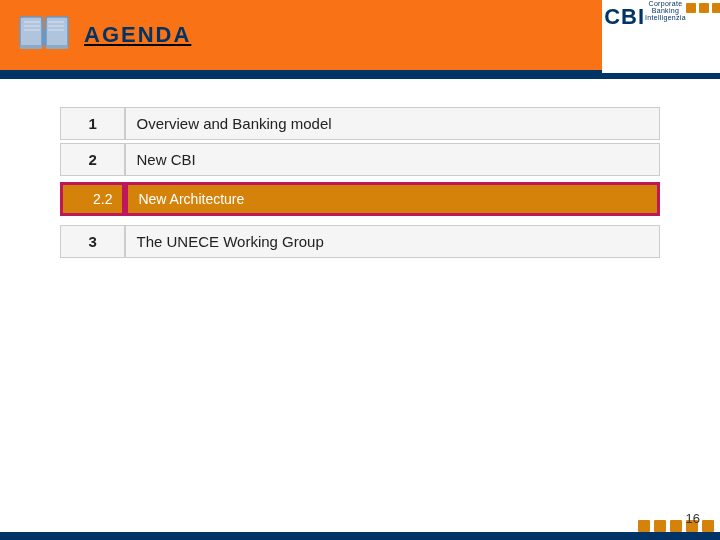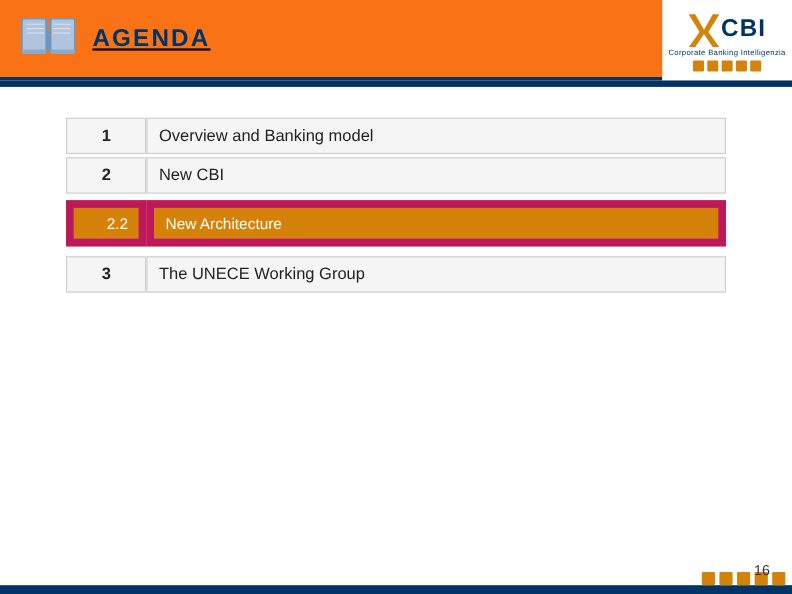--- a/index.html
+++ b/index.html
@@ -48,22 +48,22 @@
       display: flex;
       flex-direction: column;
       align-items: center;
       justify-content: center;
       background: #fff;
       overflow: hidden;
     }
 
     .cbi-logo-inner {
       display: flex;
-      flex-direction: column;
-      align-items: center;
+      flex-direction: row;
+      align-items: flex-start;
       justify-content: center;
       width: 100%;
       height: 100%;
     }
 
     .cbi-logo-icon {
       display: flex;
       align-items: center;
       margin-bottom: 2px;
     }
@@ -119,21 +119,21 @@
       font-size: 14px;
       color: #222;
       border: 1px solid #ccc;
       background: #f5f5f5;
     }
 
     .row-highlight td {
       padding: 6px 10px;
       font-size: 14px;
       color: #fff;
-      border: 7px solid #be185d;
+      border: 3px solid #be185d;
       background: #d4820a;
     }
 
     .num-cell {
       width: 60px;
       font-weight: bold;
       text-align: center;
     }
 
     .num-cell-sub {

